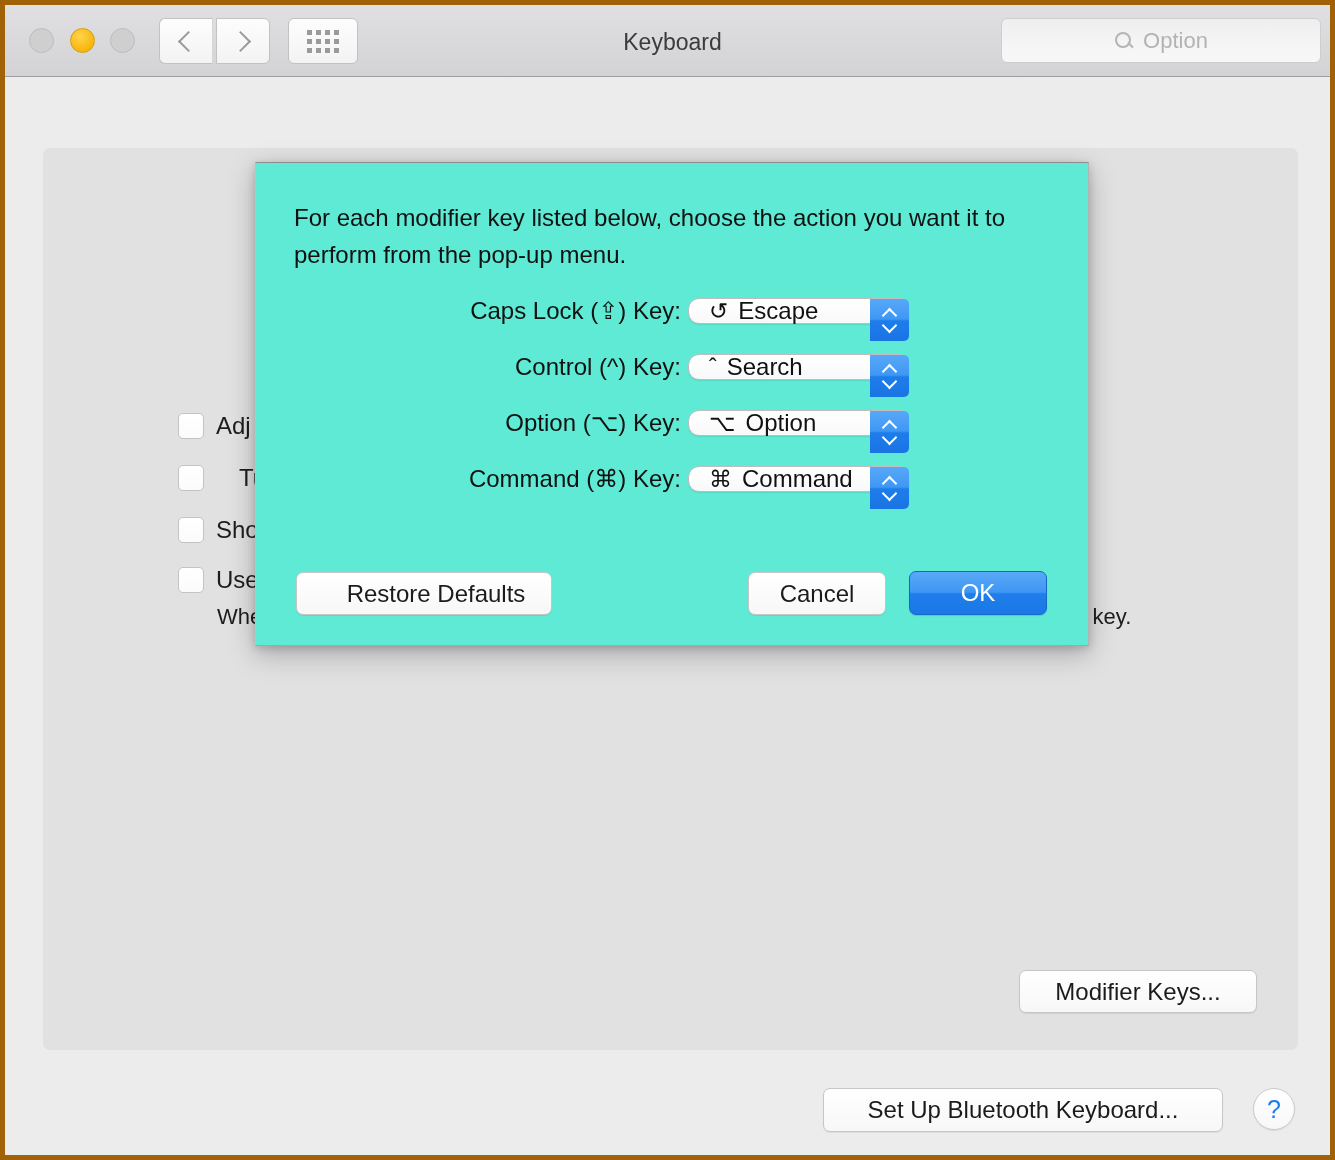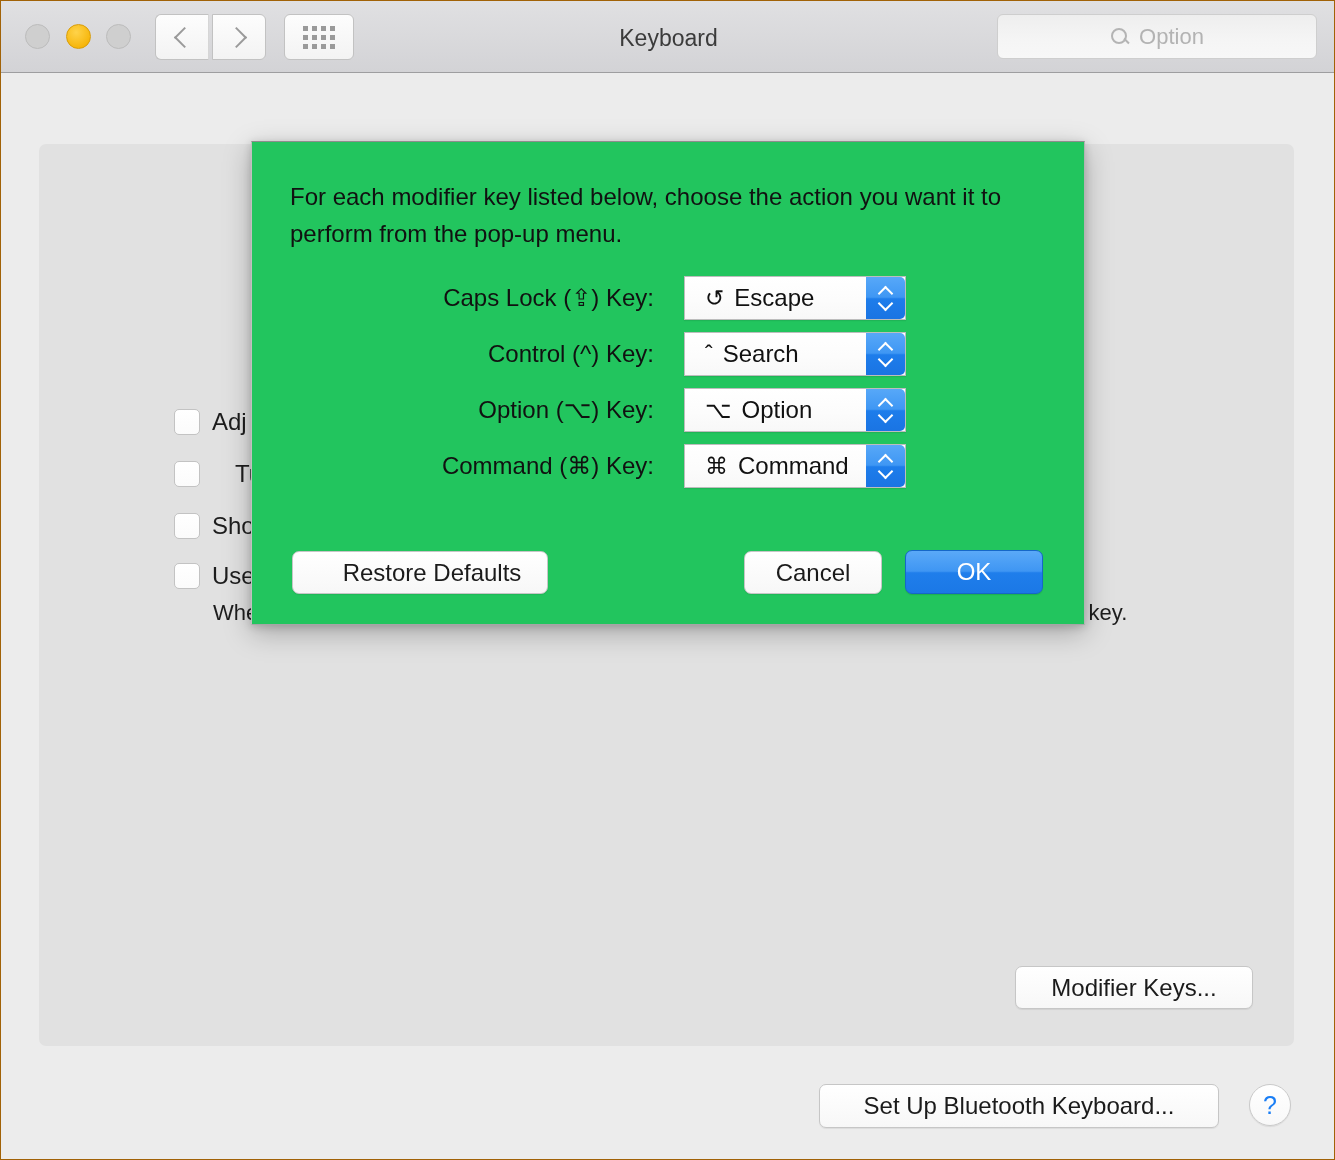--- a/index.html
+++ b/index.html
@@ -10,21 +10,21 @@
   body {
     font-family: "Liberation Sans", sans-serif;
     -webkit-font-smoothing: antialiased;
   }
   #screen {
     position: relative;
     width: 1335px;
     height: 1160px;
     overflow: hidden;
     background: #ececec;
-    border: 1px solid #a16207;
+    border: 5px solid #a16207;
     box-sizing: border-box;
   }
 
   
   #titlebar {
     position: absolute;
     left: 0; top: 0;
     width: 1335px;
     height: 72px;
     background: linear-gradient(to bottom, #e0e0e2 0%, #d3d3d6 100%);
@@ -166,23 +166,23 @@
     border: 1px solid #cacaca;
     box-sizing: border-box;
     display: flex; align-items: center; justify-content: center;
     font-size: 25px; color: #1a7ef5;
     box-shadow: 0 1px 1px rgba(0,0,0,0.08);
   }
 
   
   #modifier-dialog {
     position: absolute;
-    left: 250px; top: 68px;
+    left: 250px; top: 85px;
     width: 834px; height: 484px;
-    background: #22c55e;
+    background: #5eead4;
     border-top: 1px solid #8d8d8d;
     border-left: 1px solid #c0c0c0;
     border-right: 1px solid #b3b3b3;
     border-bottom: 1px solid #a6a6a6;
     box-sizing: border-box;
     box-shadow: 0 8px 26px rgba(0,0,0,0.26), 0 2px 8px rgba(0,0,0,0.16);
   }
   #dialog-instructions {
     position: absolute;
     left: 38px; top: 36px;
@@ -200,28 +200,28 @@
   #mod-row-0 { left: 38px; top: 134px; }
   #mod-row-1 { left: 38px; top: 190px; }
   #mod-row-2 { left: 38px; top: 246px; }
   #mod-row-3 { left: 38px; top: 302px; }
 
   .modlabel {
     width: 394px;
     text-align: right;
     font-size: 24px;
     color: #111111;
-    padding-right: 30px;
+    padding-right: 7px;
     box-sizing: border-box;
     white-space: nowrap;
   }
   .popup-button {
     position: relative;
-    width: 222px; height: 44px;
-    border-radius: 0;
+    width: 222px; height: 26px;
+    border-radius: 11px;
     background: linear-gradient(to bottom, #ffffff 0%, #fcfcfc 55%, #f8f8f8 100%);
     border: 1px solid #bdbdbd;
     box-sizing: border-box;
     box-shadow: 0 1px 1px rgba(0,0,0,0.08);
     display: flex;
     align-items: center;
   }
   .popup-value {
     font-size: 24px;
     color: #111111;

